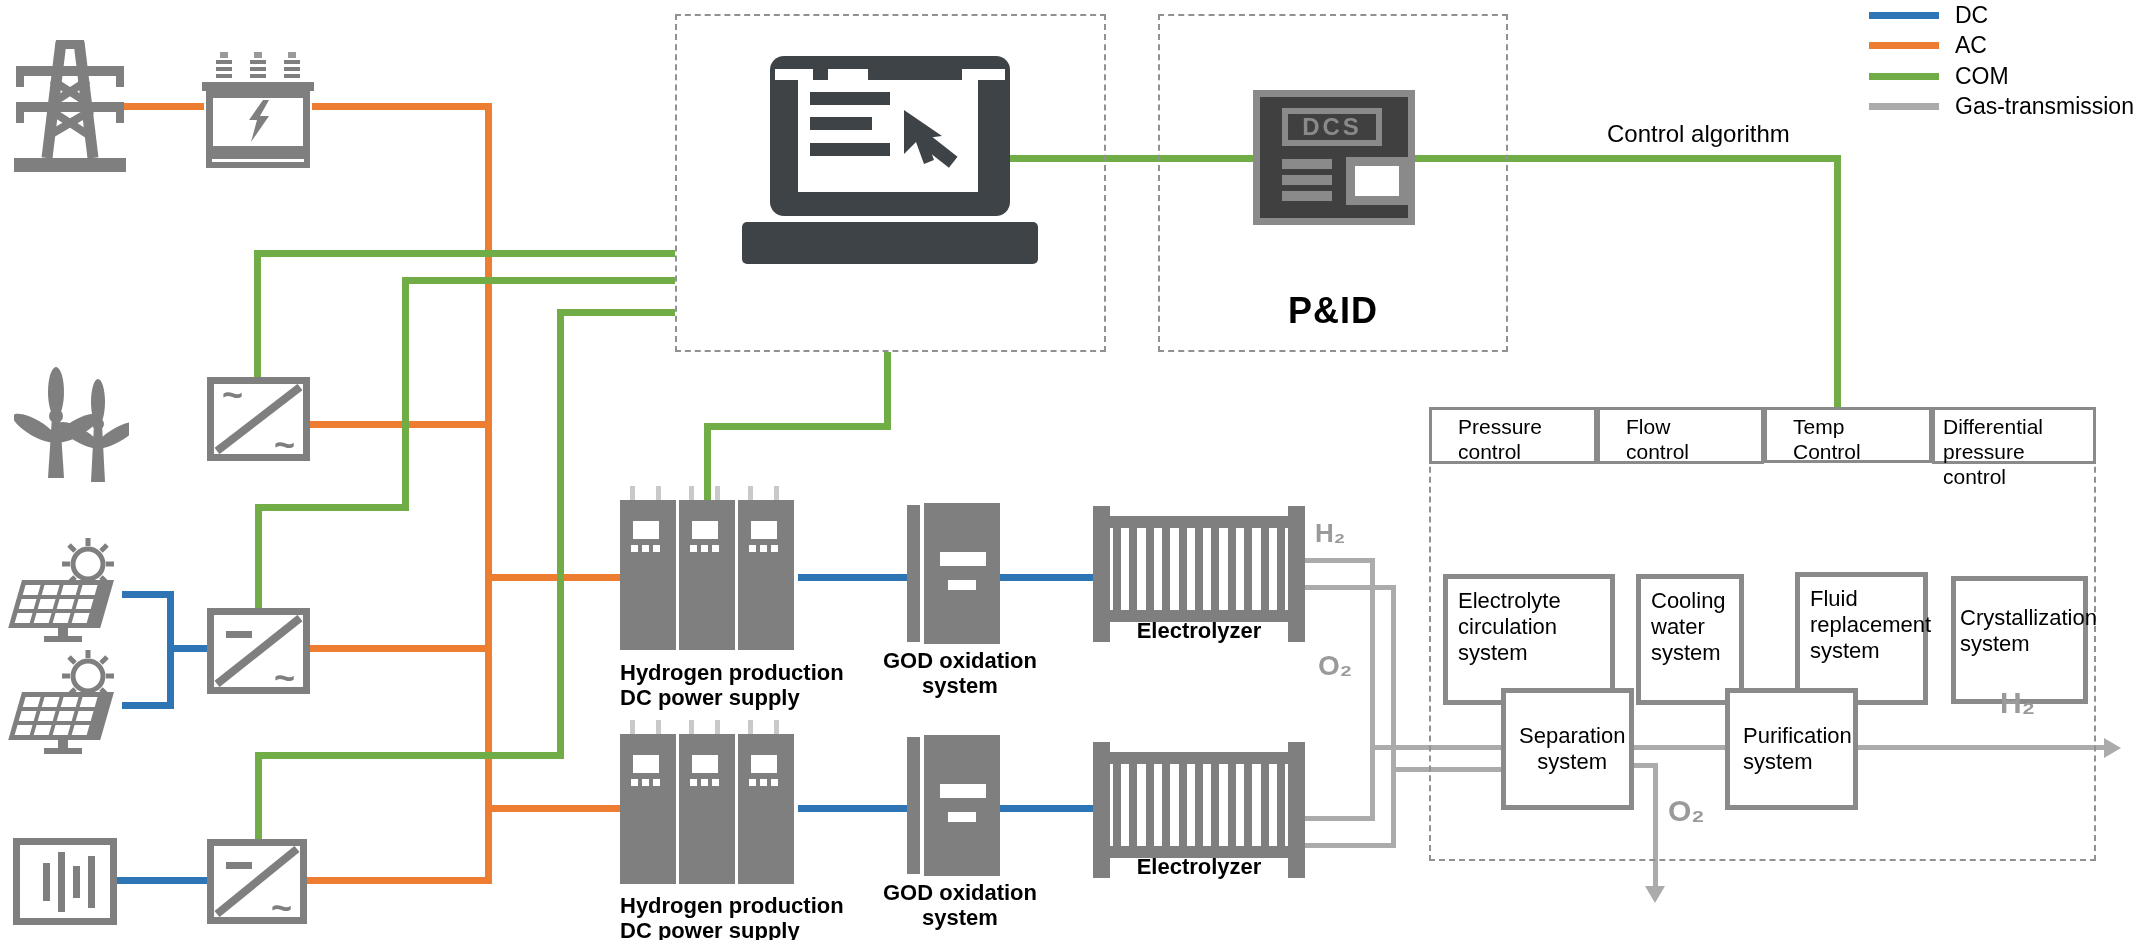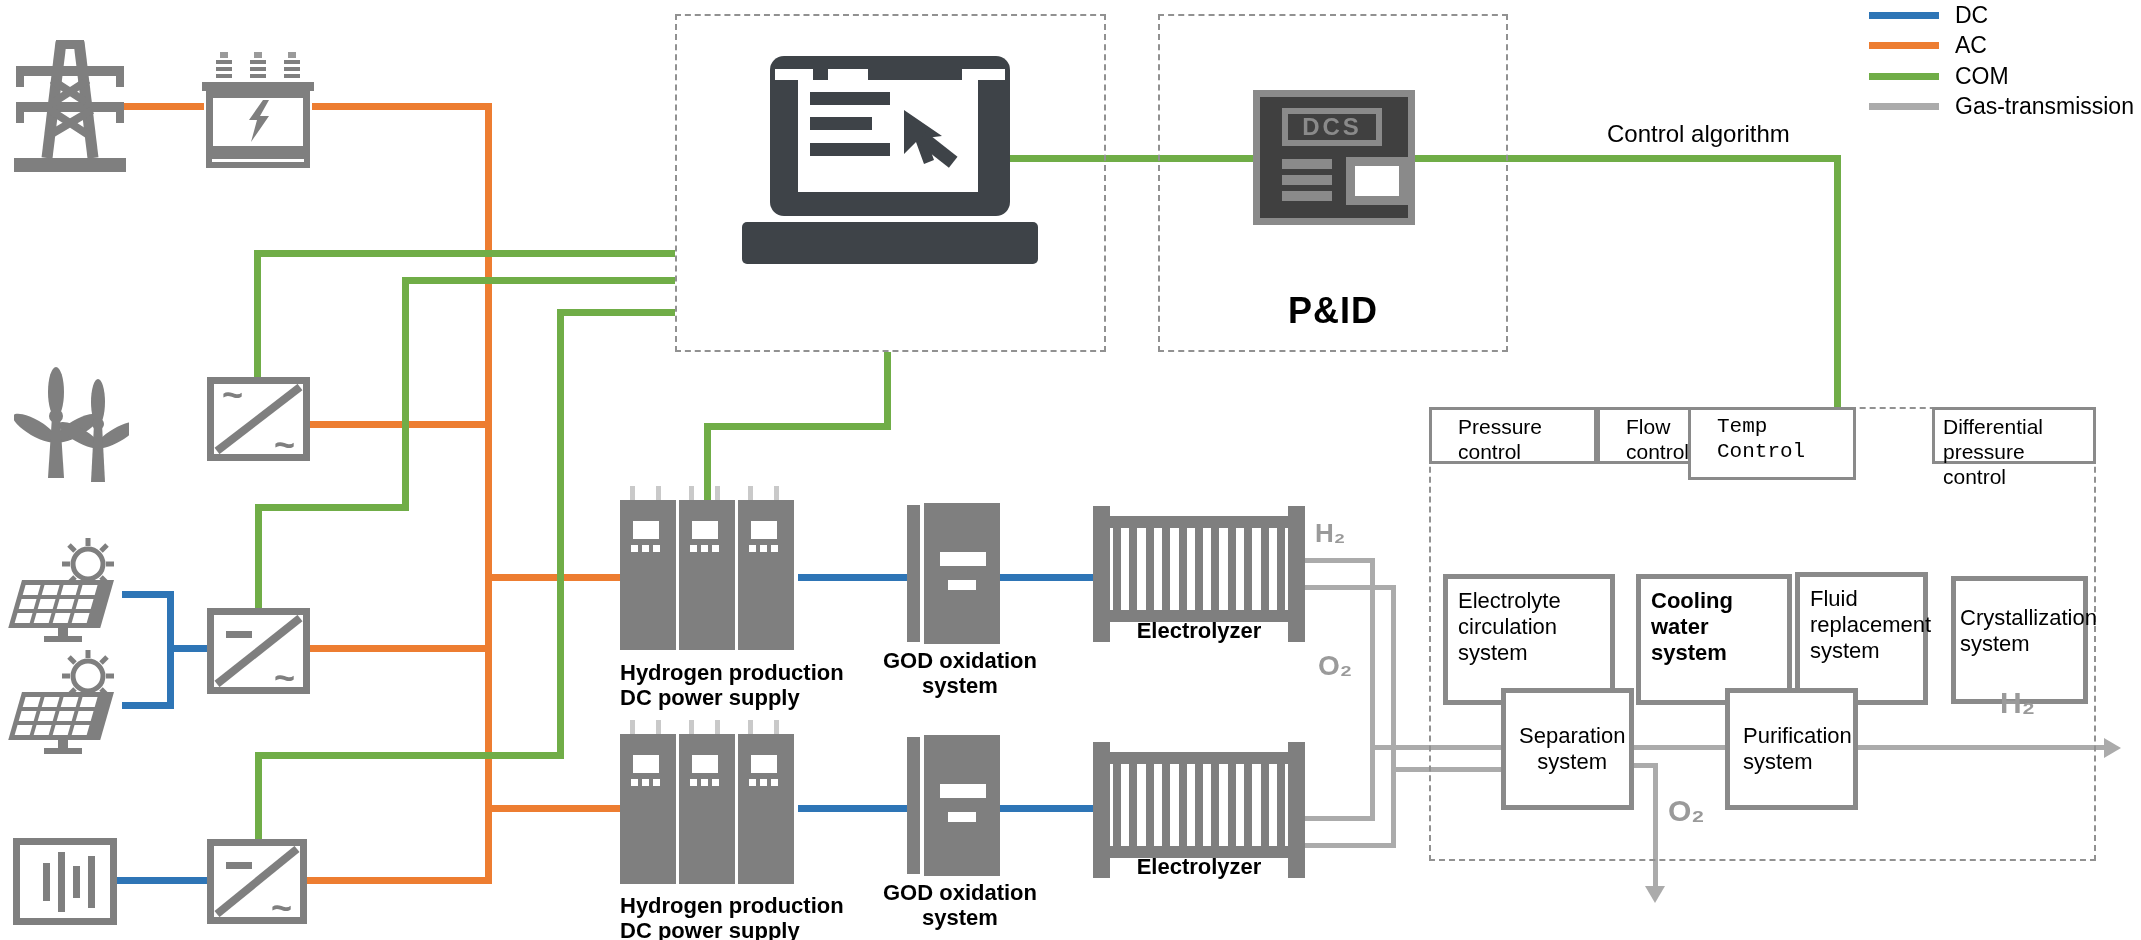--- a/index.html
+++ b/index.html
@@ -464,29 +464,29 @@
       </div>
   </div>
   <div class="chainlabel" style="left:1119px;top:854px;width:160px;text-align:center;">Electrolyzer</div>
 
   <div class="dashbox" style="left:1429px;top:407px;width:667px;height:454px;"></div>
 
   <div class="cellbox" style="left:1429px;top:407px;width:168px;height:57px;">Pressure
 control</div>
   <div class="cellbox" style="left:1597px;top:407px;width:167px;height:57px;">Flow
 control</div>
-  <div class="cellbox" style="left:1688px;top:407px;width:168px;height:73px;font-family:Liberation Mono, monospace;">Temp
+  <div class="cellbox" style="left:1764px;top:407px;width:168px;height:56px;">Temp
 Control</div>
   <div class="cellbox" style="left:1932px;top:407px;width:164px;height:57px;padding-left:8px;">Differential
 pressure control</div>
 
   <div class="sysbox" style="left:1443px;top:574px;width:172px;height:131px;">Electrolyte
 circulation
 system</div>
-  <div class="sysbox" style="left:1636px;top:574px;width:156px;height:131px;font-weight:bold;">Cooling
+  <div class="sysbox" style="left:1636px;top:574px;width:108px;height:131px;">Cooling
 water
 system</div>
   <div class="sysbox" style="left:1795px;top:572px;width:133px;height:133px;">Fluid
 replacement
 system</div>
   <div class="sysbox" style="left:1951px;top:576px;width:137px;height:128px;padding-left:4px;padding-top:24px;">Crystallization
 system</div>
 
   <div class="procbox" style="left:1501px;top:688px;width:133px;height:122px;text-align:center;">
     <span style="white-space:pre-line;">Separation

